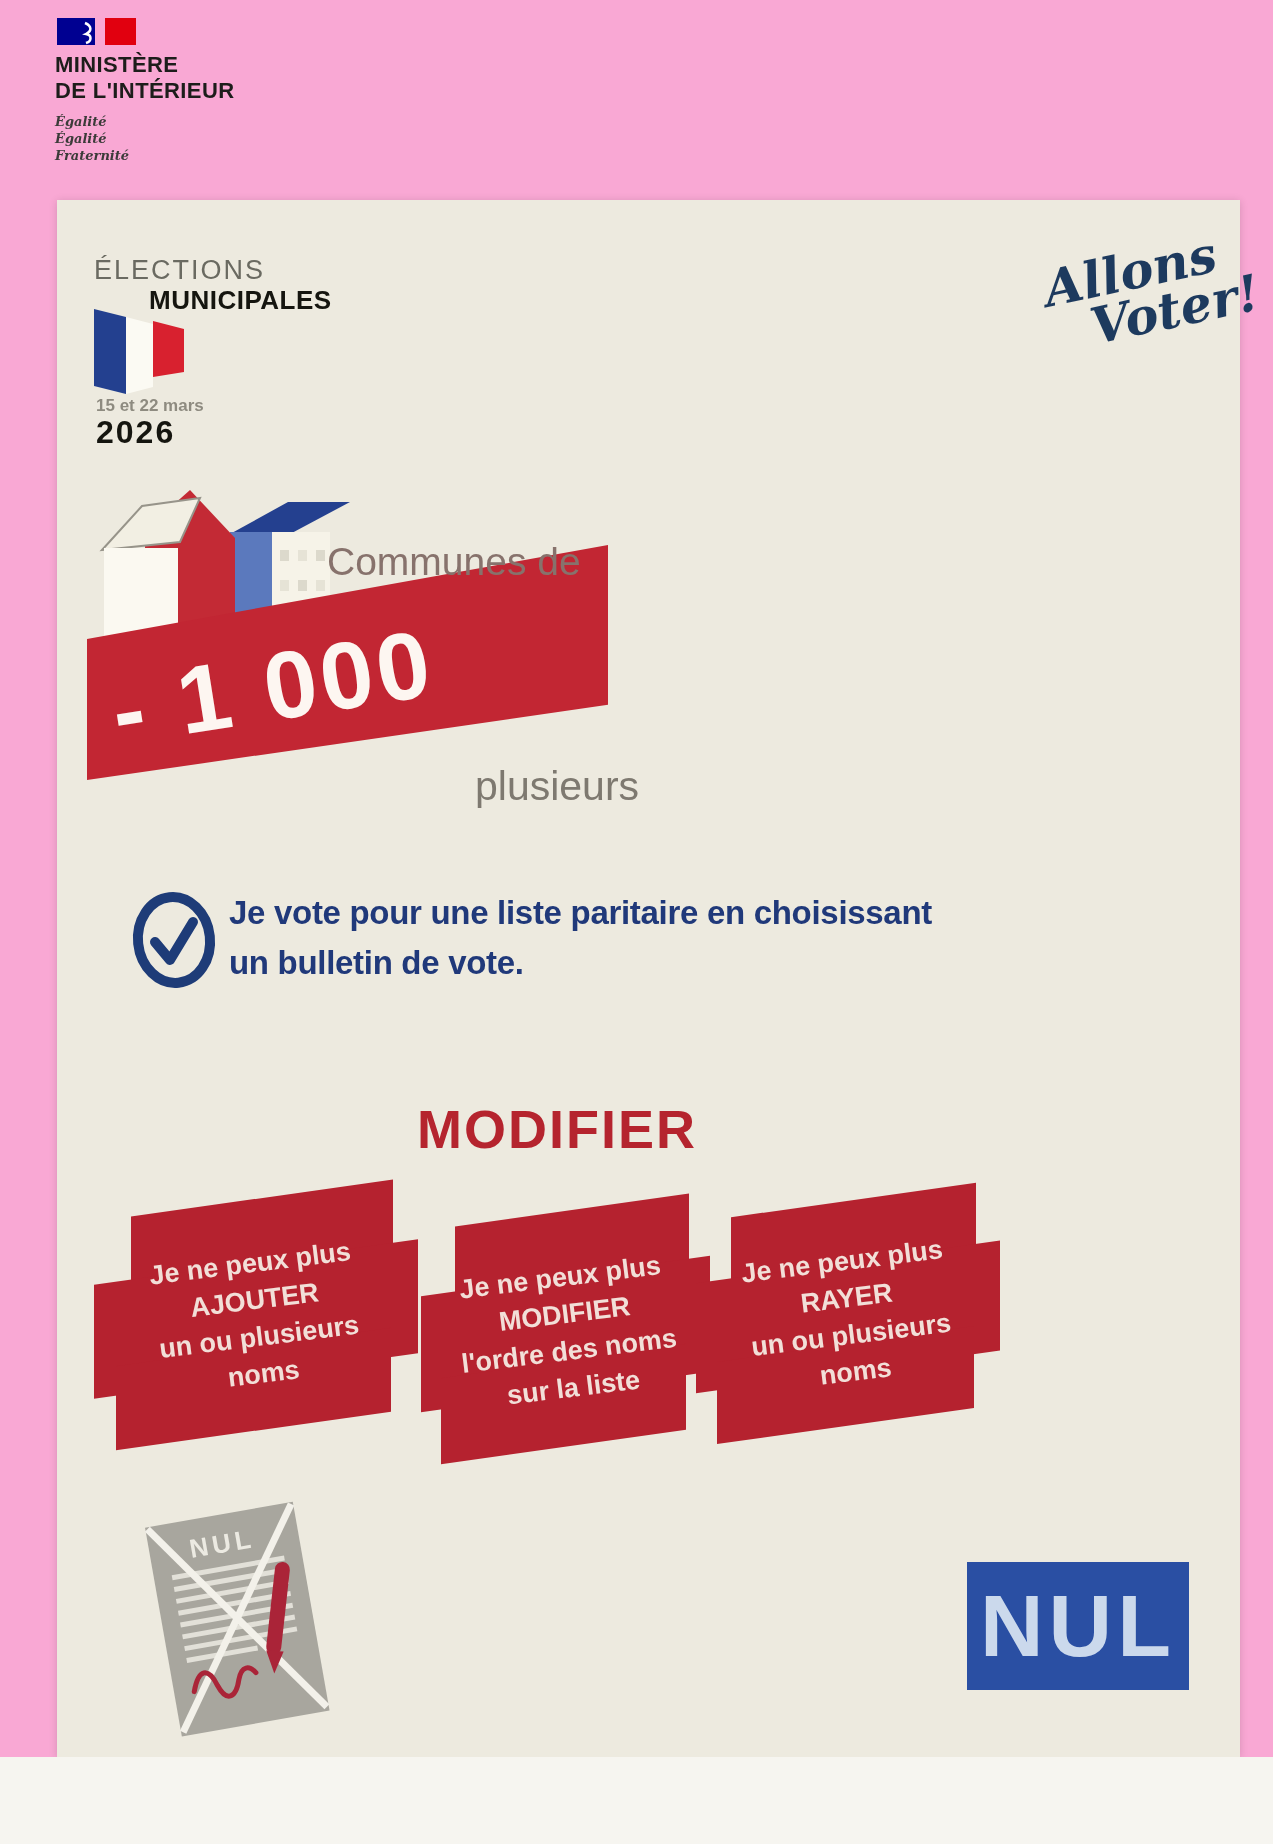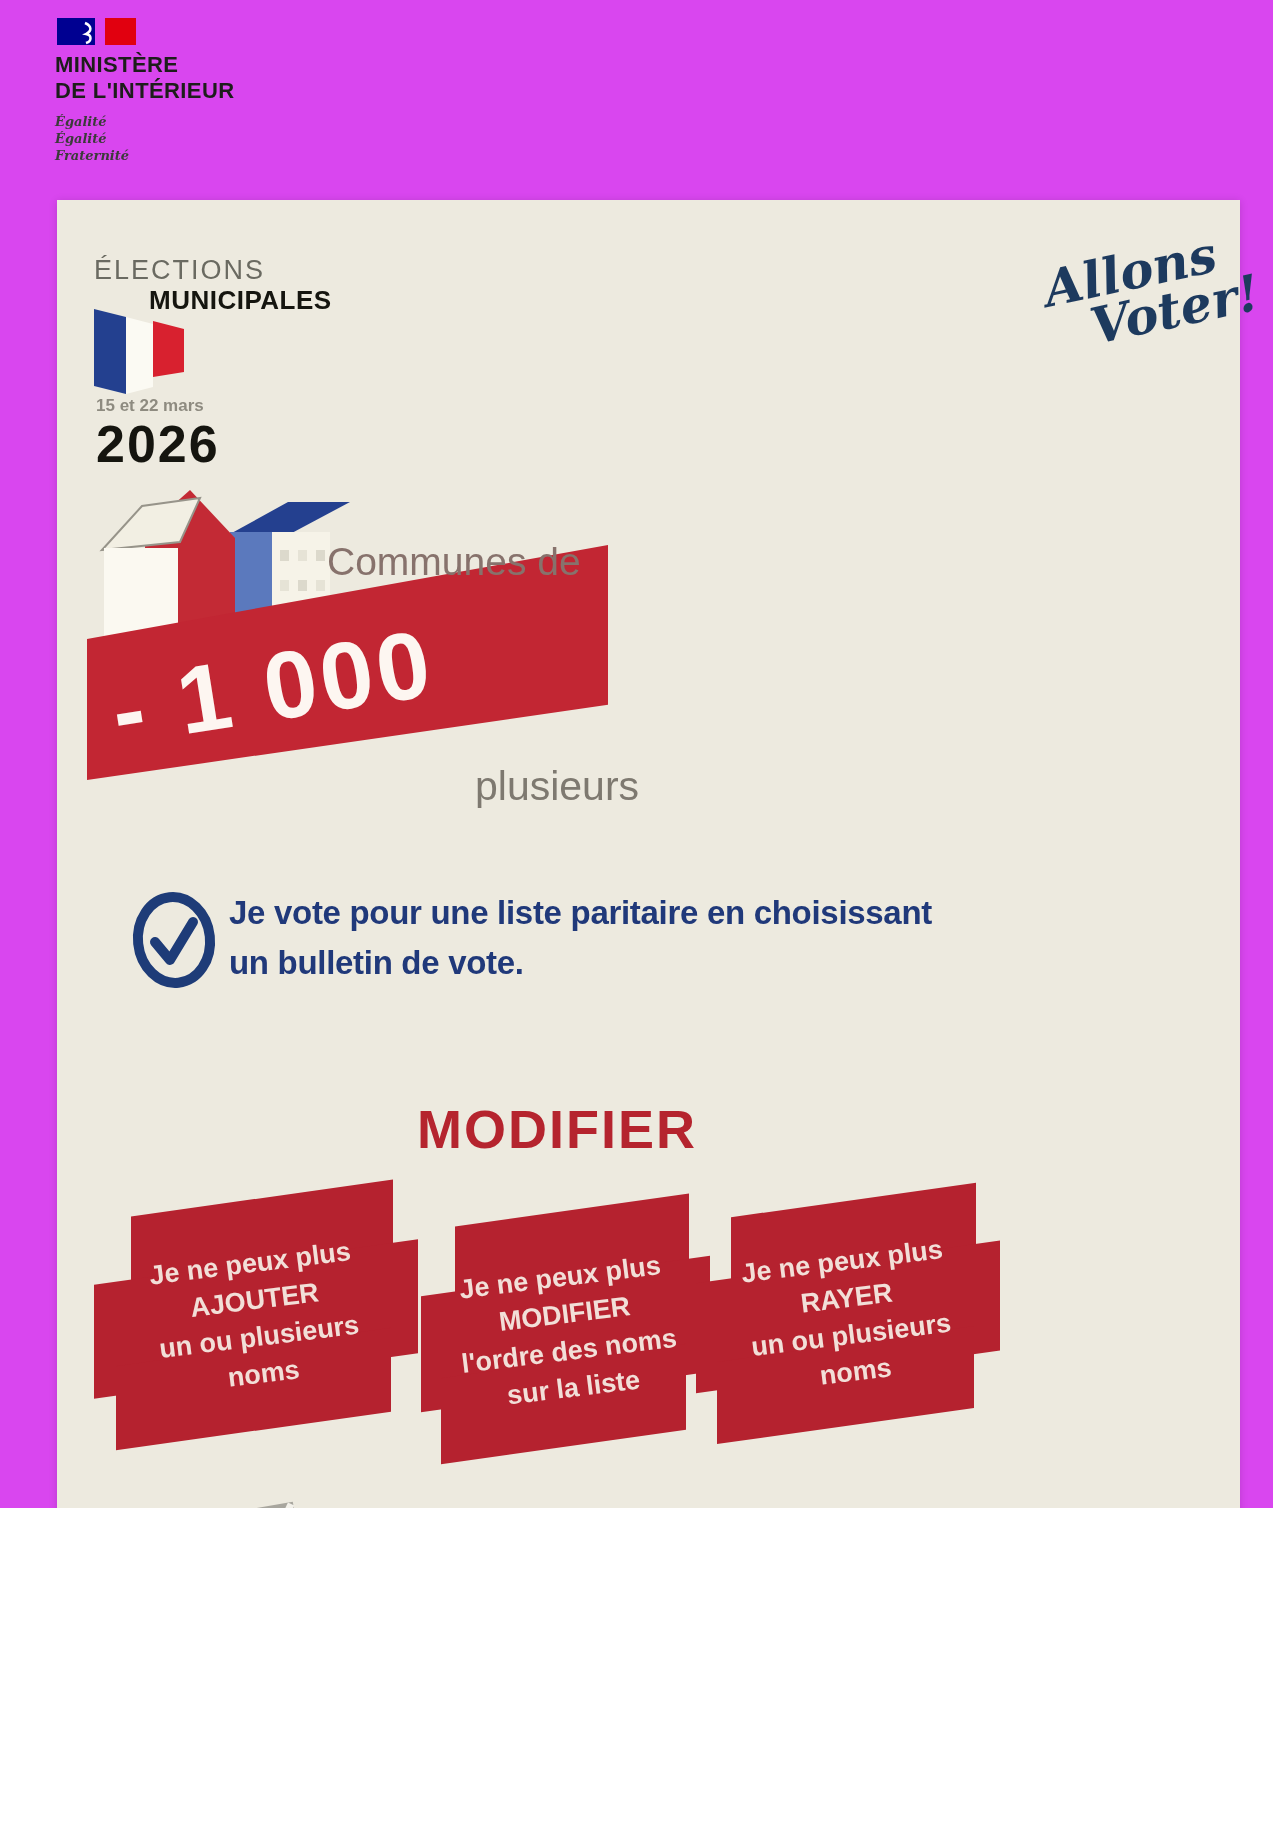--- a/index.html
+++ b/index.html
@@ -1,33 +1,33 @@
 <!DOCTYPE html>
 <html><head>
 <meta charset="utf-8">
 <style>
   html,body{margin:0;padding:0;background:#ffffff;}
-  .page{position:relative;width:1273px;height:1508px;background:#d946ef;overflow:hidden;
+  .page{position:relative;width:1273px;height:1844px;background:#f9a8d4;overflow:hidden;
         font-family:"Liberation Sans","DejaVu Sans",sans-serif;}
 
   
   .gov{position:absolute;left:55px;top:14px;}
   .gov-title{font-weight:bold;font-size:22px;line-height:26px;color:#1d1d1b;letter-spacing:.4px;}
   .gov-motto{margin-top:9px;font-family:"DejaVu Serif",serif;font-style:italic;font-weight:bold;
              font-size:13px;line-height:17px;color:#3b3b39;}
 
   
   .poster{position:absolute;left:57px;top:200px;width:1183px;height:1557px;background:#edeadf;
           box-shadow:0 1px 8px rgba(0,0,0,.15);}
   .abs{position:absolute;}
 
   .elections{font-size:27px;letter-spacing:2px;color:#6a6a61;text-align:right;}
   .municipales{font-size:26px;font-weight:bold;letter-spacing:.5px;color:#15150f;}
   .dates{font-size:17px;font-weight:bold;color:#8e8b80;}
-  .year{font-size:52px;font-weight:bold;letter-spacing:2px;color:#15150f;}
+  .year{font-size:32px;font-weight:bold;letter-spacing:2px;color:#15150f;}
 
   .slogan{transform:rotate(-12deg);color:#1d3a5e;font-family:"DejaVu Serif",serif;
           font-style:italic;font-weight:bold;font-size:50px;line-height:46px;}
   .slogan .l2{margin-left:38px;}
 
   
   .banner-main{left:30px;top:345px;width:521px;height:235px;background:#c22633;
                clip-path:polygon(0 40%,100% 0,100% 68%,0 100%);}
   .banner-number{position:absolute;left:24px;top:88px;color:#fdf6f1;font-weight:bold;
                  font-size:95px;letter-spacing:4px;transform:rotate(-9deg);white-space:nowrap;}

